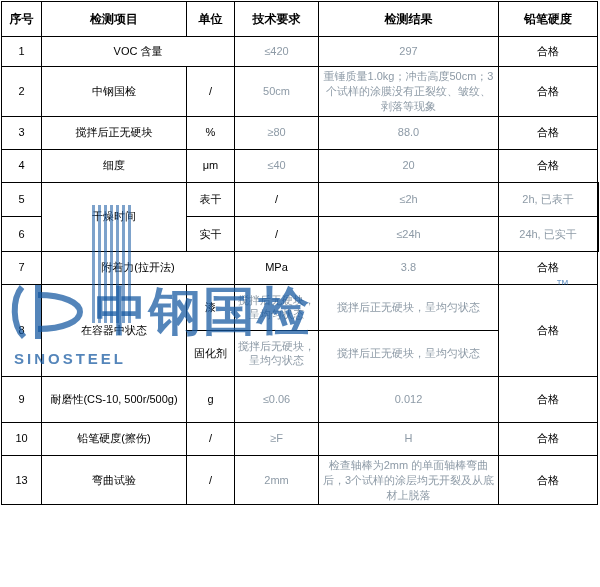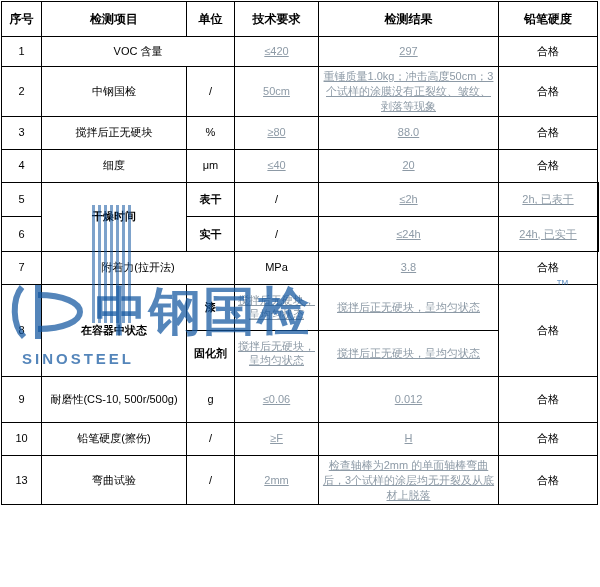--- a/index.html
+++ b/index.html
@@ -43,25 +43,23 @@
   
   col.c-no      { width: 40px; }
   col.c-item    { width: 145px; }
   col.c-unit    { width: 48px; }
   col.c-req     { width: 84px; }
   col.c-res     { width: 180px; }
   col.c-judge   { width: 99px; }
 
   td.faded {
     color: #8d9aa6;
-    text-decoration: underline;
   }
   td.sub-label {
     font-size: 11px;
-    font-weight: bold;
   }
   .row-tall { height: 46px; }
   .row-mid  { height: 33px; }
   .row-small{ height: 30px; }
 
   
   #watermark {
     position: absolute;
     left: 0; top: 4px;
     width: 600px; height: 587px;
@@ -80,21 +78,20 @@
   }
   .wm-sub {
     position: absolute;
     left: 14px;
     top: 345px;
     font-size: 15px;
     font-weight: bold;
     letter-spacing: 3px;
     color: rgba(18, 86, 160, 0.72);
     font-family: "Liberation Sans", sans-serif;
-    margin-left: 8px;
   }
   .wm-tm {
     position: absolute;
     left: 556px;
     top: 272px;
     font-size: 13px;
     color: rgba(18, 86, 160, 0.6);
   }
   .wm-logo {
     position: absolute;

